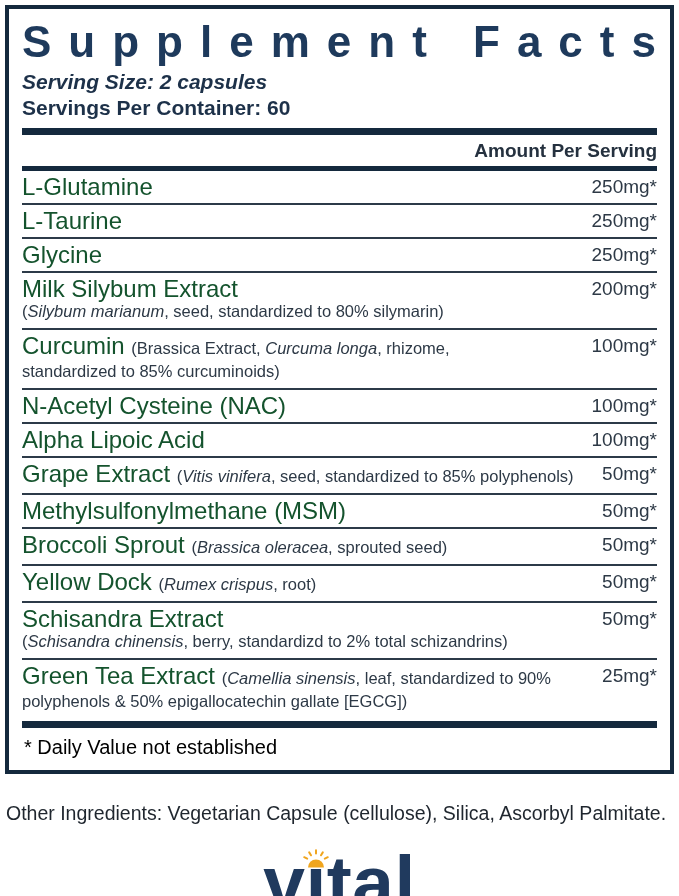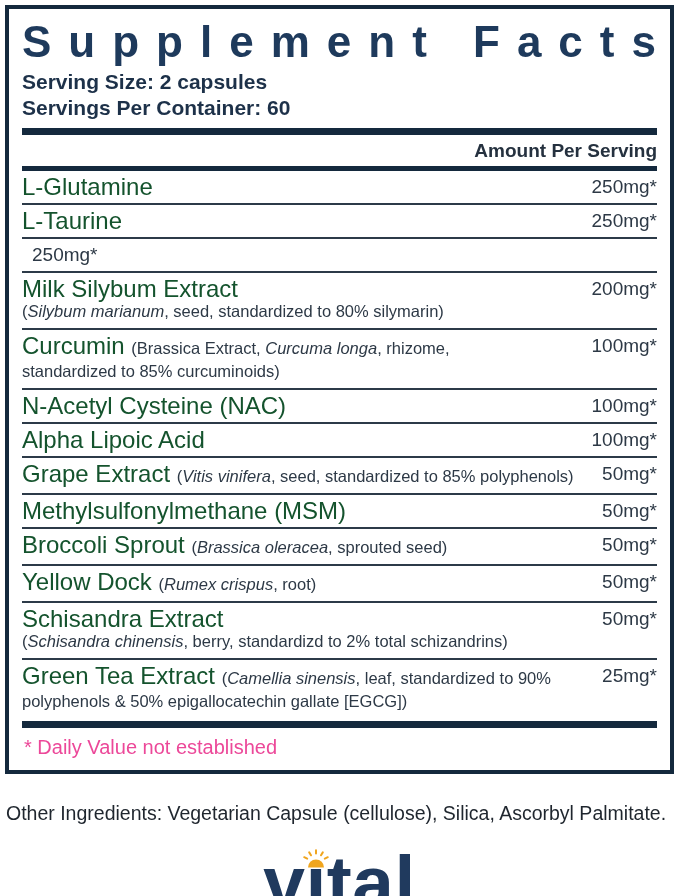--- a/index.html
+++ b/index.html
@@ -24,21 +24,21 @@
     white-space:nowrap;
     overflow:hidden;
     line-height:1.08;
   }
   .serving-line{
     font-size:21px;
     font-weight:bold;
     color:#1d3149;
     line-height:26px;
   }
-  .serving-first{margin-top:3px;}
+  .serving-first{margin-top:3px;font-style:italic;}
   .bar{background:#14293d;}
   .bar-thick{height:7px;margin-top:7px;}
   .bar-med{height:5px;}
   .bar-bottom{height:7px;margin-top:3px;}
   .amount-header{
     text-align:right;
     font-size:19px;
     font-weight:bold;
     color:#25313f;
     padding:5px 0 4px 0;
@@ -55,21 +55,21 @@
   .row-amount{
     flex:0 0 auto;
     font-size:19px;
     line-height:25px;
     color:#2d3946;
     white-space:nowrap;
     padding-left:10px;
   }
   .footnote{
     font-size:20px;
-    color:#ec4899;
+    color:#000000;
     padding:8px 0 2px 2px;
   }
   .other-ingredients{
     margin:28px 0 0 6px;
     font-size:19.5px;
     color:#1f262e;
   }
   .logo{margin-top:14px;text-align:center;color:#203a5e;}
   .logo-word{
     display:flex;justify-content:center;align-items:baseline;
@@ -97,20 +97,21 @@
         </div>
       </div>
       <div class="row">
         <div class="row-first">
           <div class="row-text"><span class="seg-n">L-Taurine</span></div>
           <div class="row-amount">250mg*</div>
         </div>
       </div>
       <div class="row">
         <div class="row-first">
+          <div class="row-text"><span class="seg-n">Glycine</span></div>
           <div class="row-amount">250mg*</div>
         </div>
       </div>
       <div class="row">
         <div class="row-first">
           <div class="row-text"><span class="seg-n">Milk Silybum Extract</span></div>
           <div class="row-amount">200mg*</div>
         </div>
         <div class="row-cont"><span class="seg-s">(</span><span class="seg-i">Silybum marianum</span><span class="seg-s">, seed, standardized to 80% silymarin)</span></div>
       </div>

